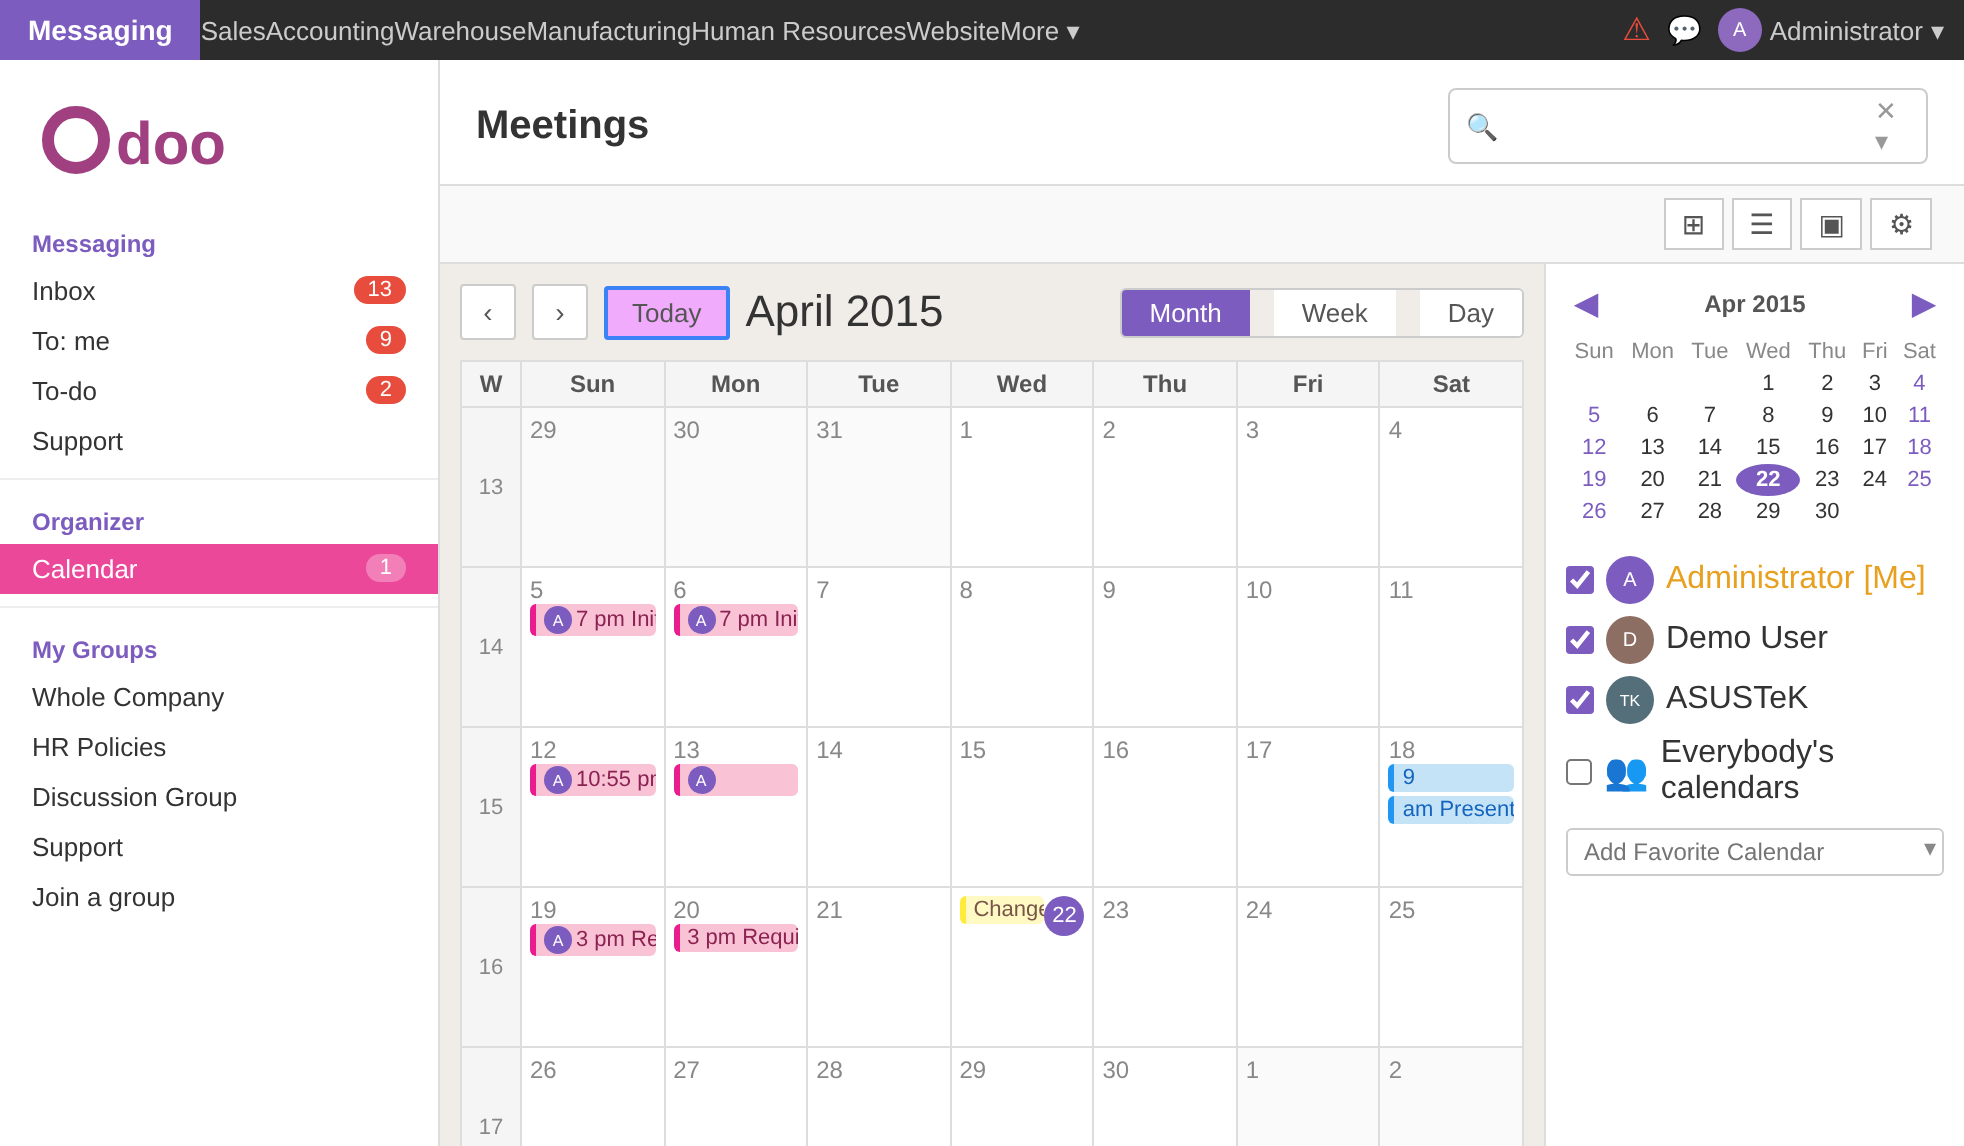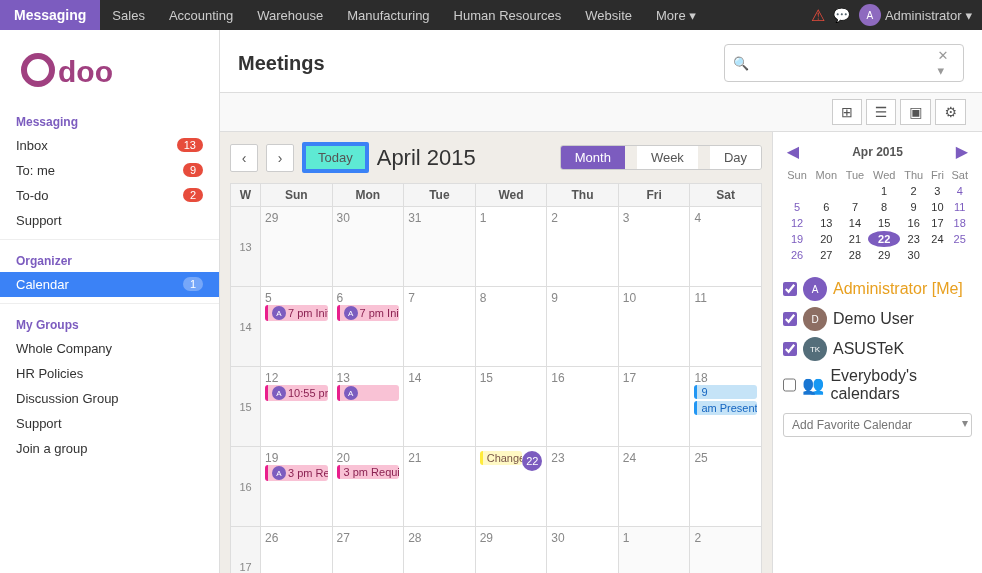--- a/index.html
+++ b/index.html
@@ -22,21 +22,21 @@
       font-weight: bold;
       font-size: 14px;
       color: #fff;
     }
     .top-nav-items {
       display: flex;
       align-items: center;
       flex: 1;
     }
     .top-nav-item {
-      padding: 0 12px;
+      padding: 0 0;
       height: 14px;
       display: flex;
       align-items: center;
       color: #ccc;
       font-size: 13px;
       cursor: pointer;
     }
     .top-nav-right {
       display: flex;
       align-items: center;
@@ -99,21 +99,21 @@
     .sidebar-item {
       display: flex;
       align-items: flex-start;
       padding: 5px 16px;
       cursor: pointer;
       color: #333;
       font-size: 13px;
       position: relative;
     }
     .sidebar-item.active {
-      background: #3b82f6;
+      background: #ec4899;
       color: #fff;
     }
     .sidebar-badge {
       margin-left: auto;
       background: #e74c3c;
       color: #fff;
       border-radius: 10px;
       padding: 1px 7px;
       font-size: 11px;
     }
@@ -207,22 +207,22 @@
       height: 28px;
       cursor: pointer;
       display: flex;
       align-items: center;
       justify-content: center;
       font-size: 14px;
       color: #555;
       border-radius: 2px;
     }
     .today-btn {
-      border: 4px solid #3b82f6;
-      background: #5eead4;
+      border: 2px solid #3b82f6;
+      background: #f0abfc;
       padding: 4px 12px;
       cursor: pointer;
       font-size: 13px;
       color: #555;
       border-radius: 2px;
     }
     .cal-title {
       font-size: 22px;
       font-weight: normal;
       color: #333;

